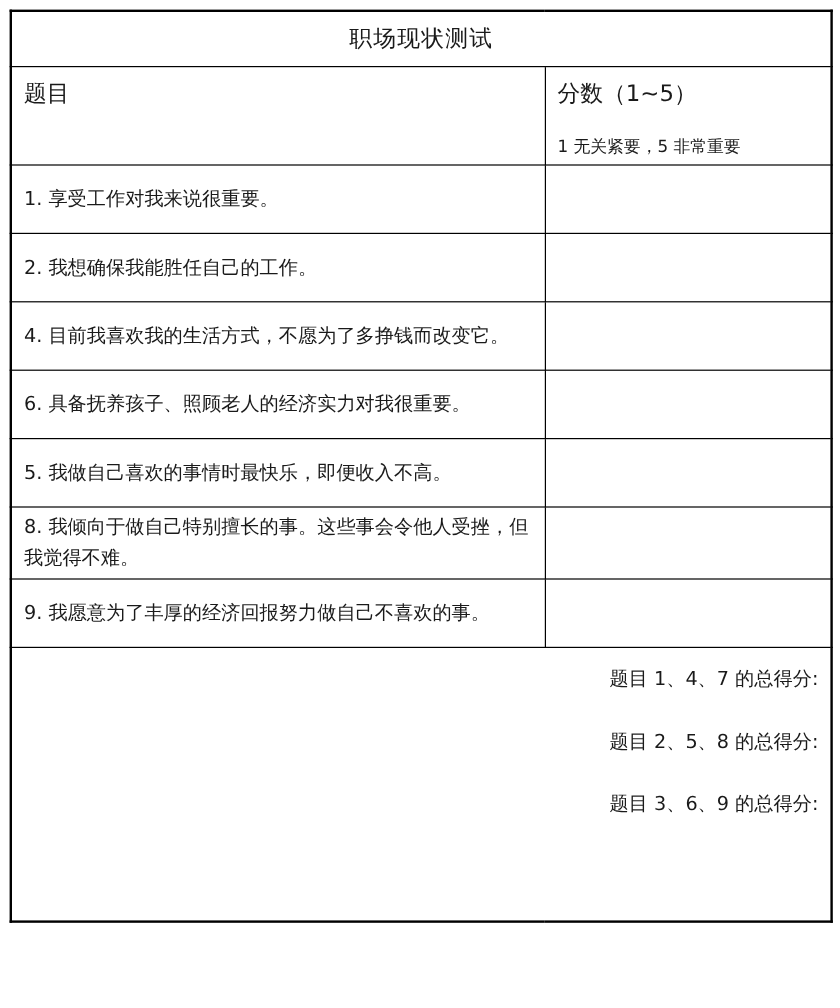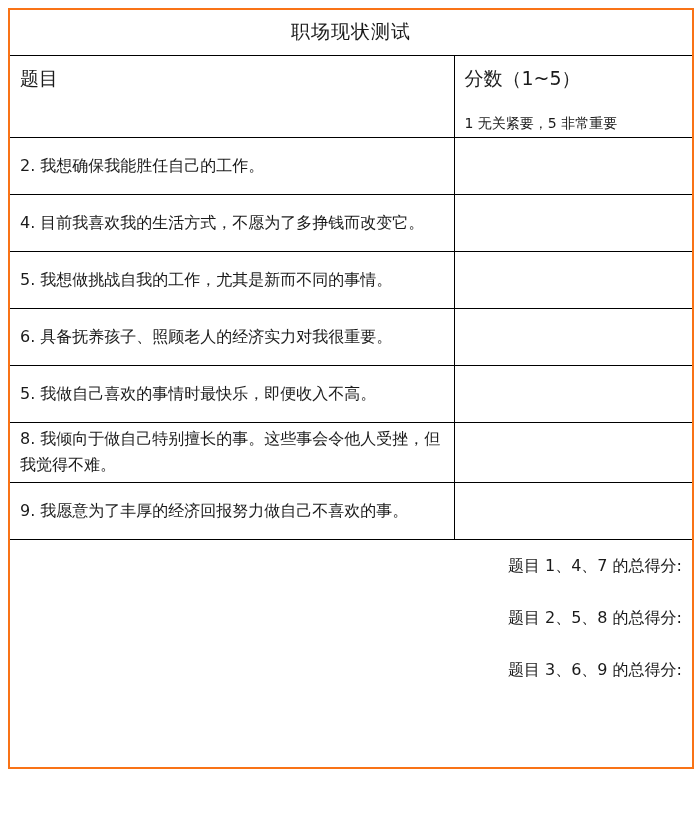--- a/index.html
+++ b/index.html
@@ -14,21 +14,21 @@
   .doc {
     width: 700px;
     height: 840px;
     box-sizing: border-box;
     padding: 8px;
   }
   table.assessment {
     border-collapse: collapse;
     table-layout: fixed;
     width: 684px;
-    border: 2px solid #f97316;
+    border: 2px solid #000000;
   }
   table.assessment td {
     border: 1px solid #000;
     box-sizing: border-box;
     padding: 0 10px;
     overflow: hidden;
   }
   col.q-col { width: 445px; }
   col.s-col { width: 239px; }
 
@@ -96,29 +96,29 @@
       <td>
         <div class="header-label">题目</div>
       </td>
       <td>
         <div class="header-label">分数（1~5）</div>
         <div class="header-note">1 无关紧要，5 非常重要</div>
       </td>
     </tr>
 
     <tr class="q-row">
+      <td class="question-cell">1. 享受工作对我来说很重要。</td>
+      <td class="score-cell"></td>
+    </tr>
+    <tr class="q-row">
       <td class="question-cell">2. 我想确保我能胜任自己的工作。</td>
       <td class="score-cell"></td>
     </tr>
     <tr class="q-row">
       <td class="question-cell">4. 目前我喜欢我的生活方式，不愿为了多挣钱而改变它。</td>
-      <td class="score-cell"></td>
-    </tr>
-    <tr class="q-row">
-      <td class="question-cell">5. 我想做挑战自我的工作，尤其是新而不同的事情。</td>
       <td class="score-cell"></td>
     </tr>
     <tr class="q-row">
       <td class="question-cell">6. 具备抚养孩子、照顾老人的经济实力对我很重要。</td>
       <td class="score-cell"></td>
     </tr>
     <tr class="q-row">
       <td class="question-cell">5. 我做自己喜欢的事情时最快乐，即便收入不高。</td>
       <td class="score-cell"></td>
     </tr>

